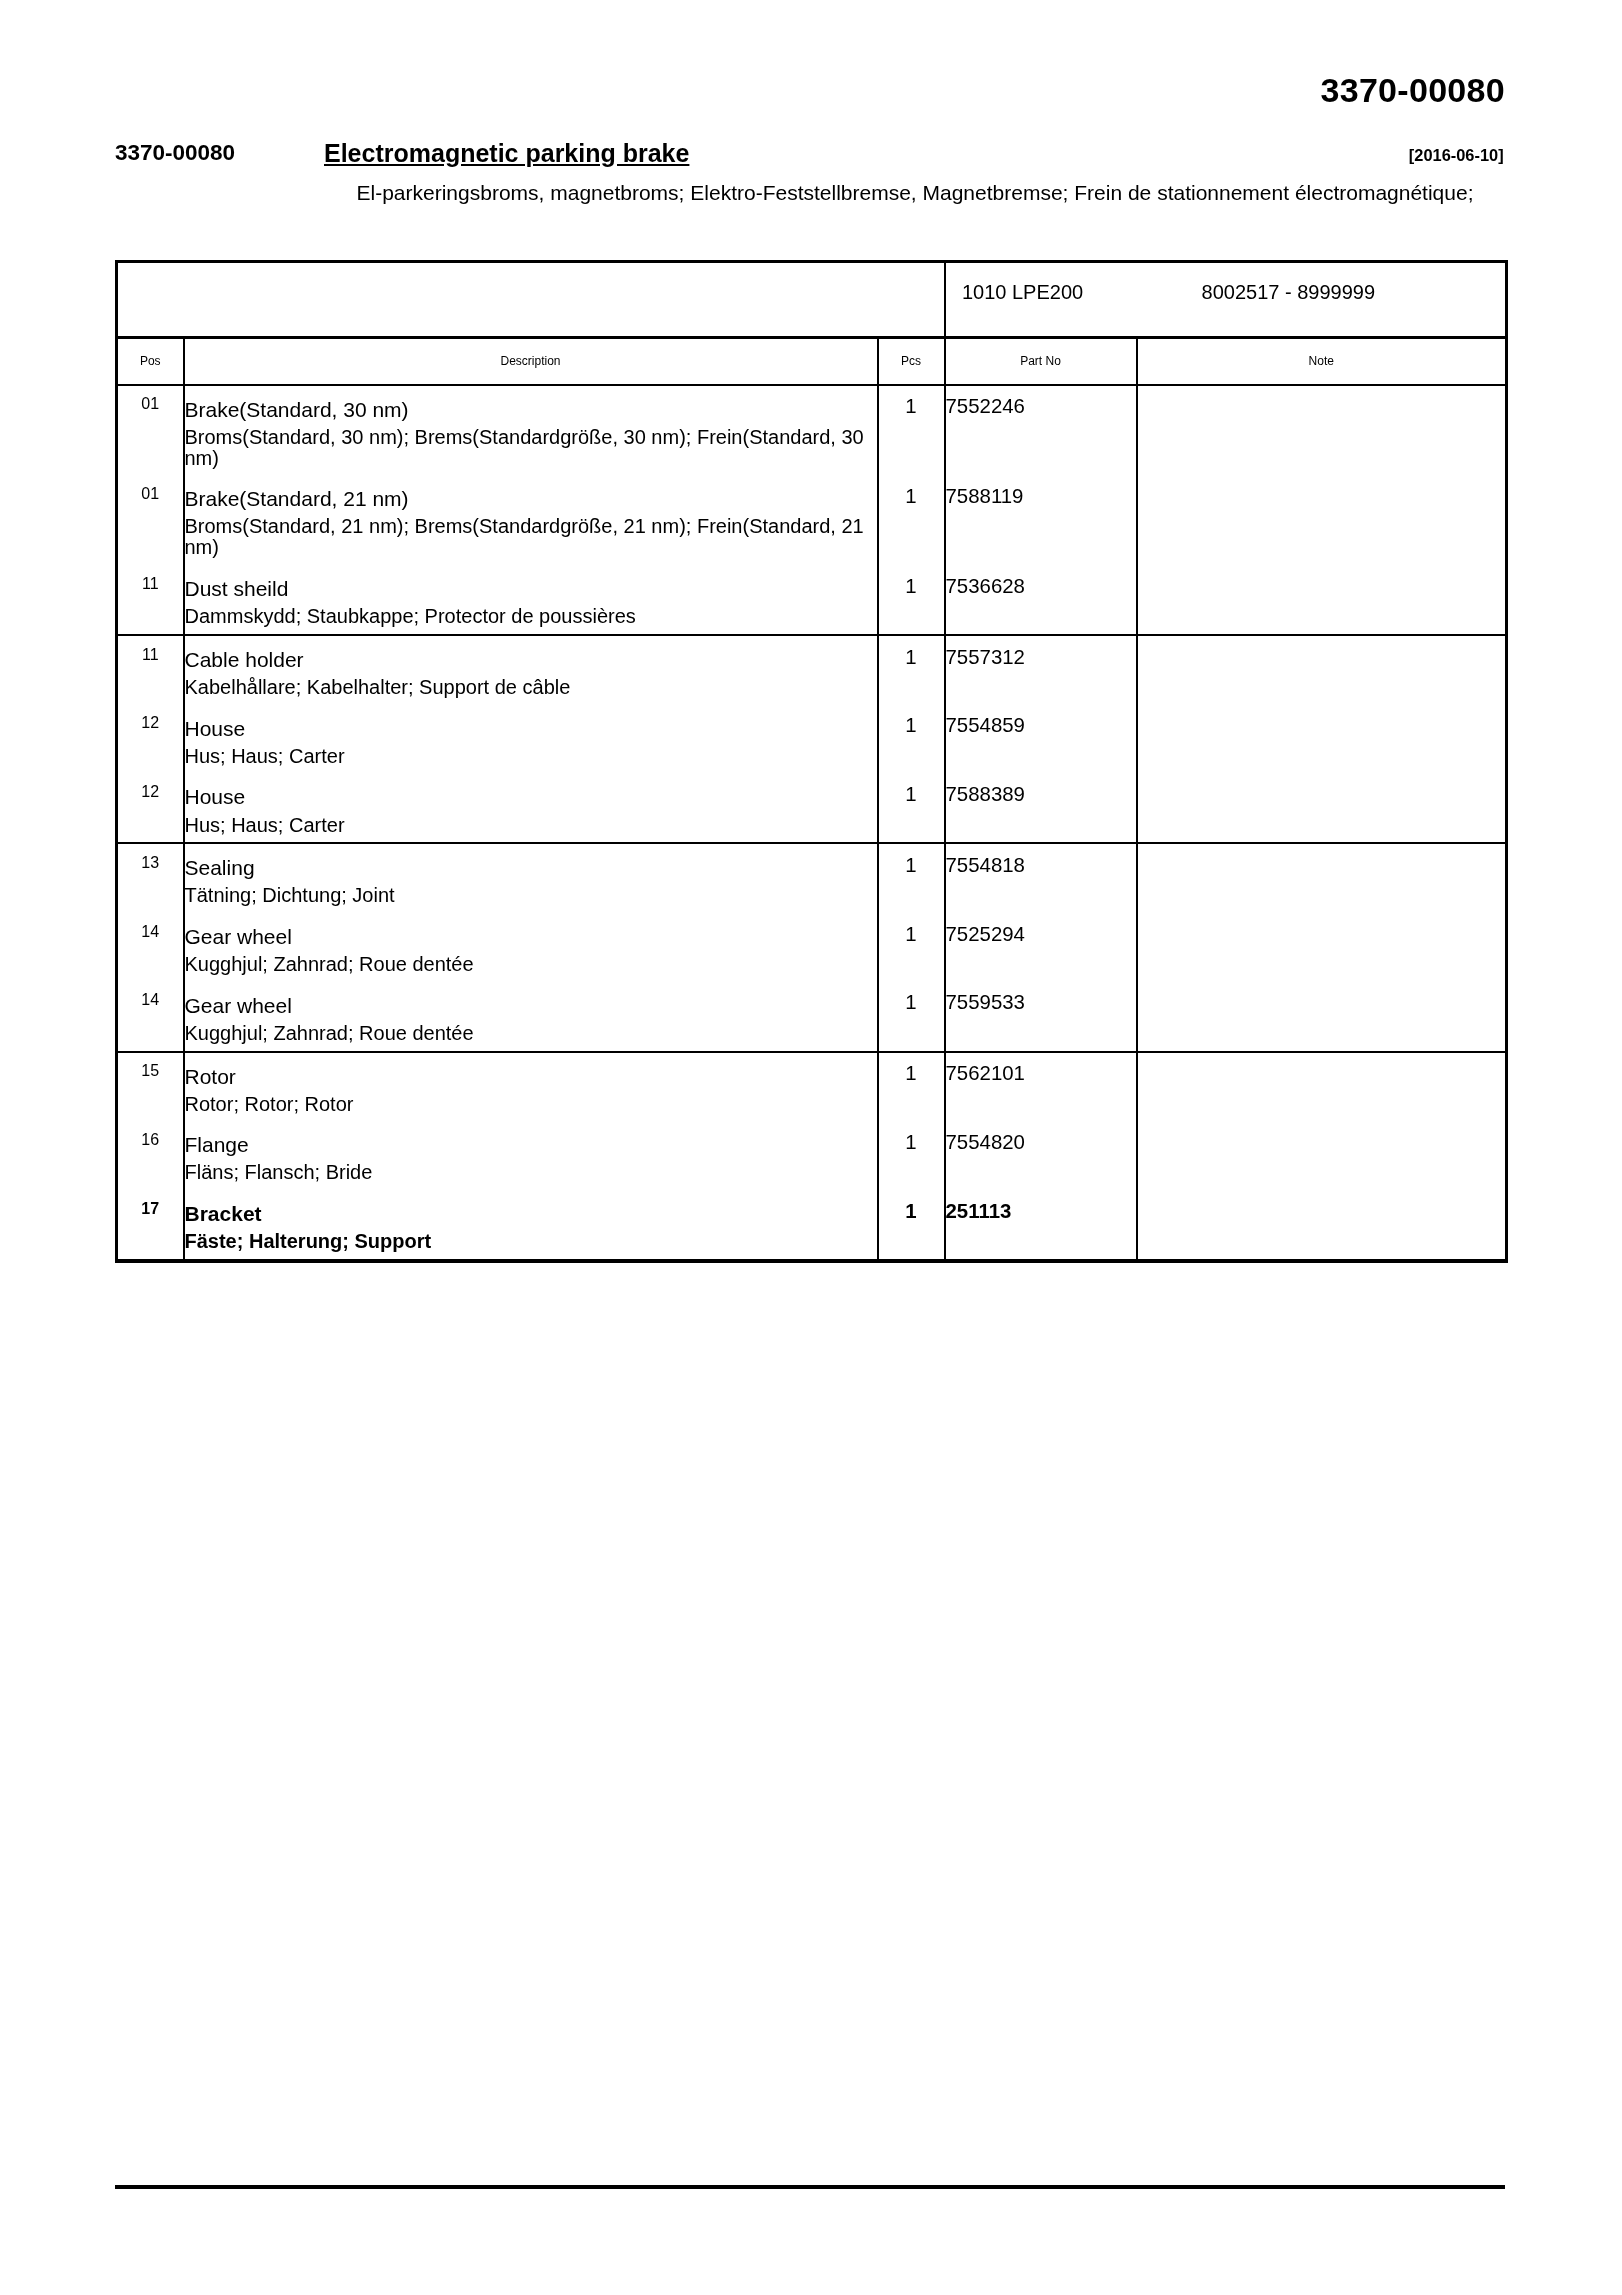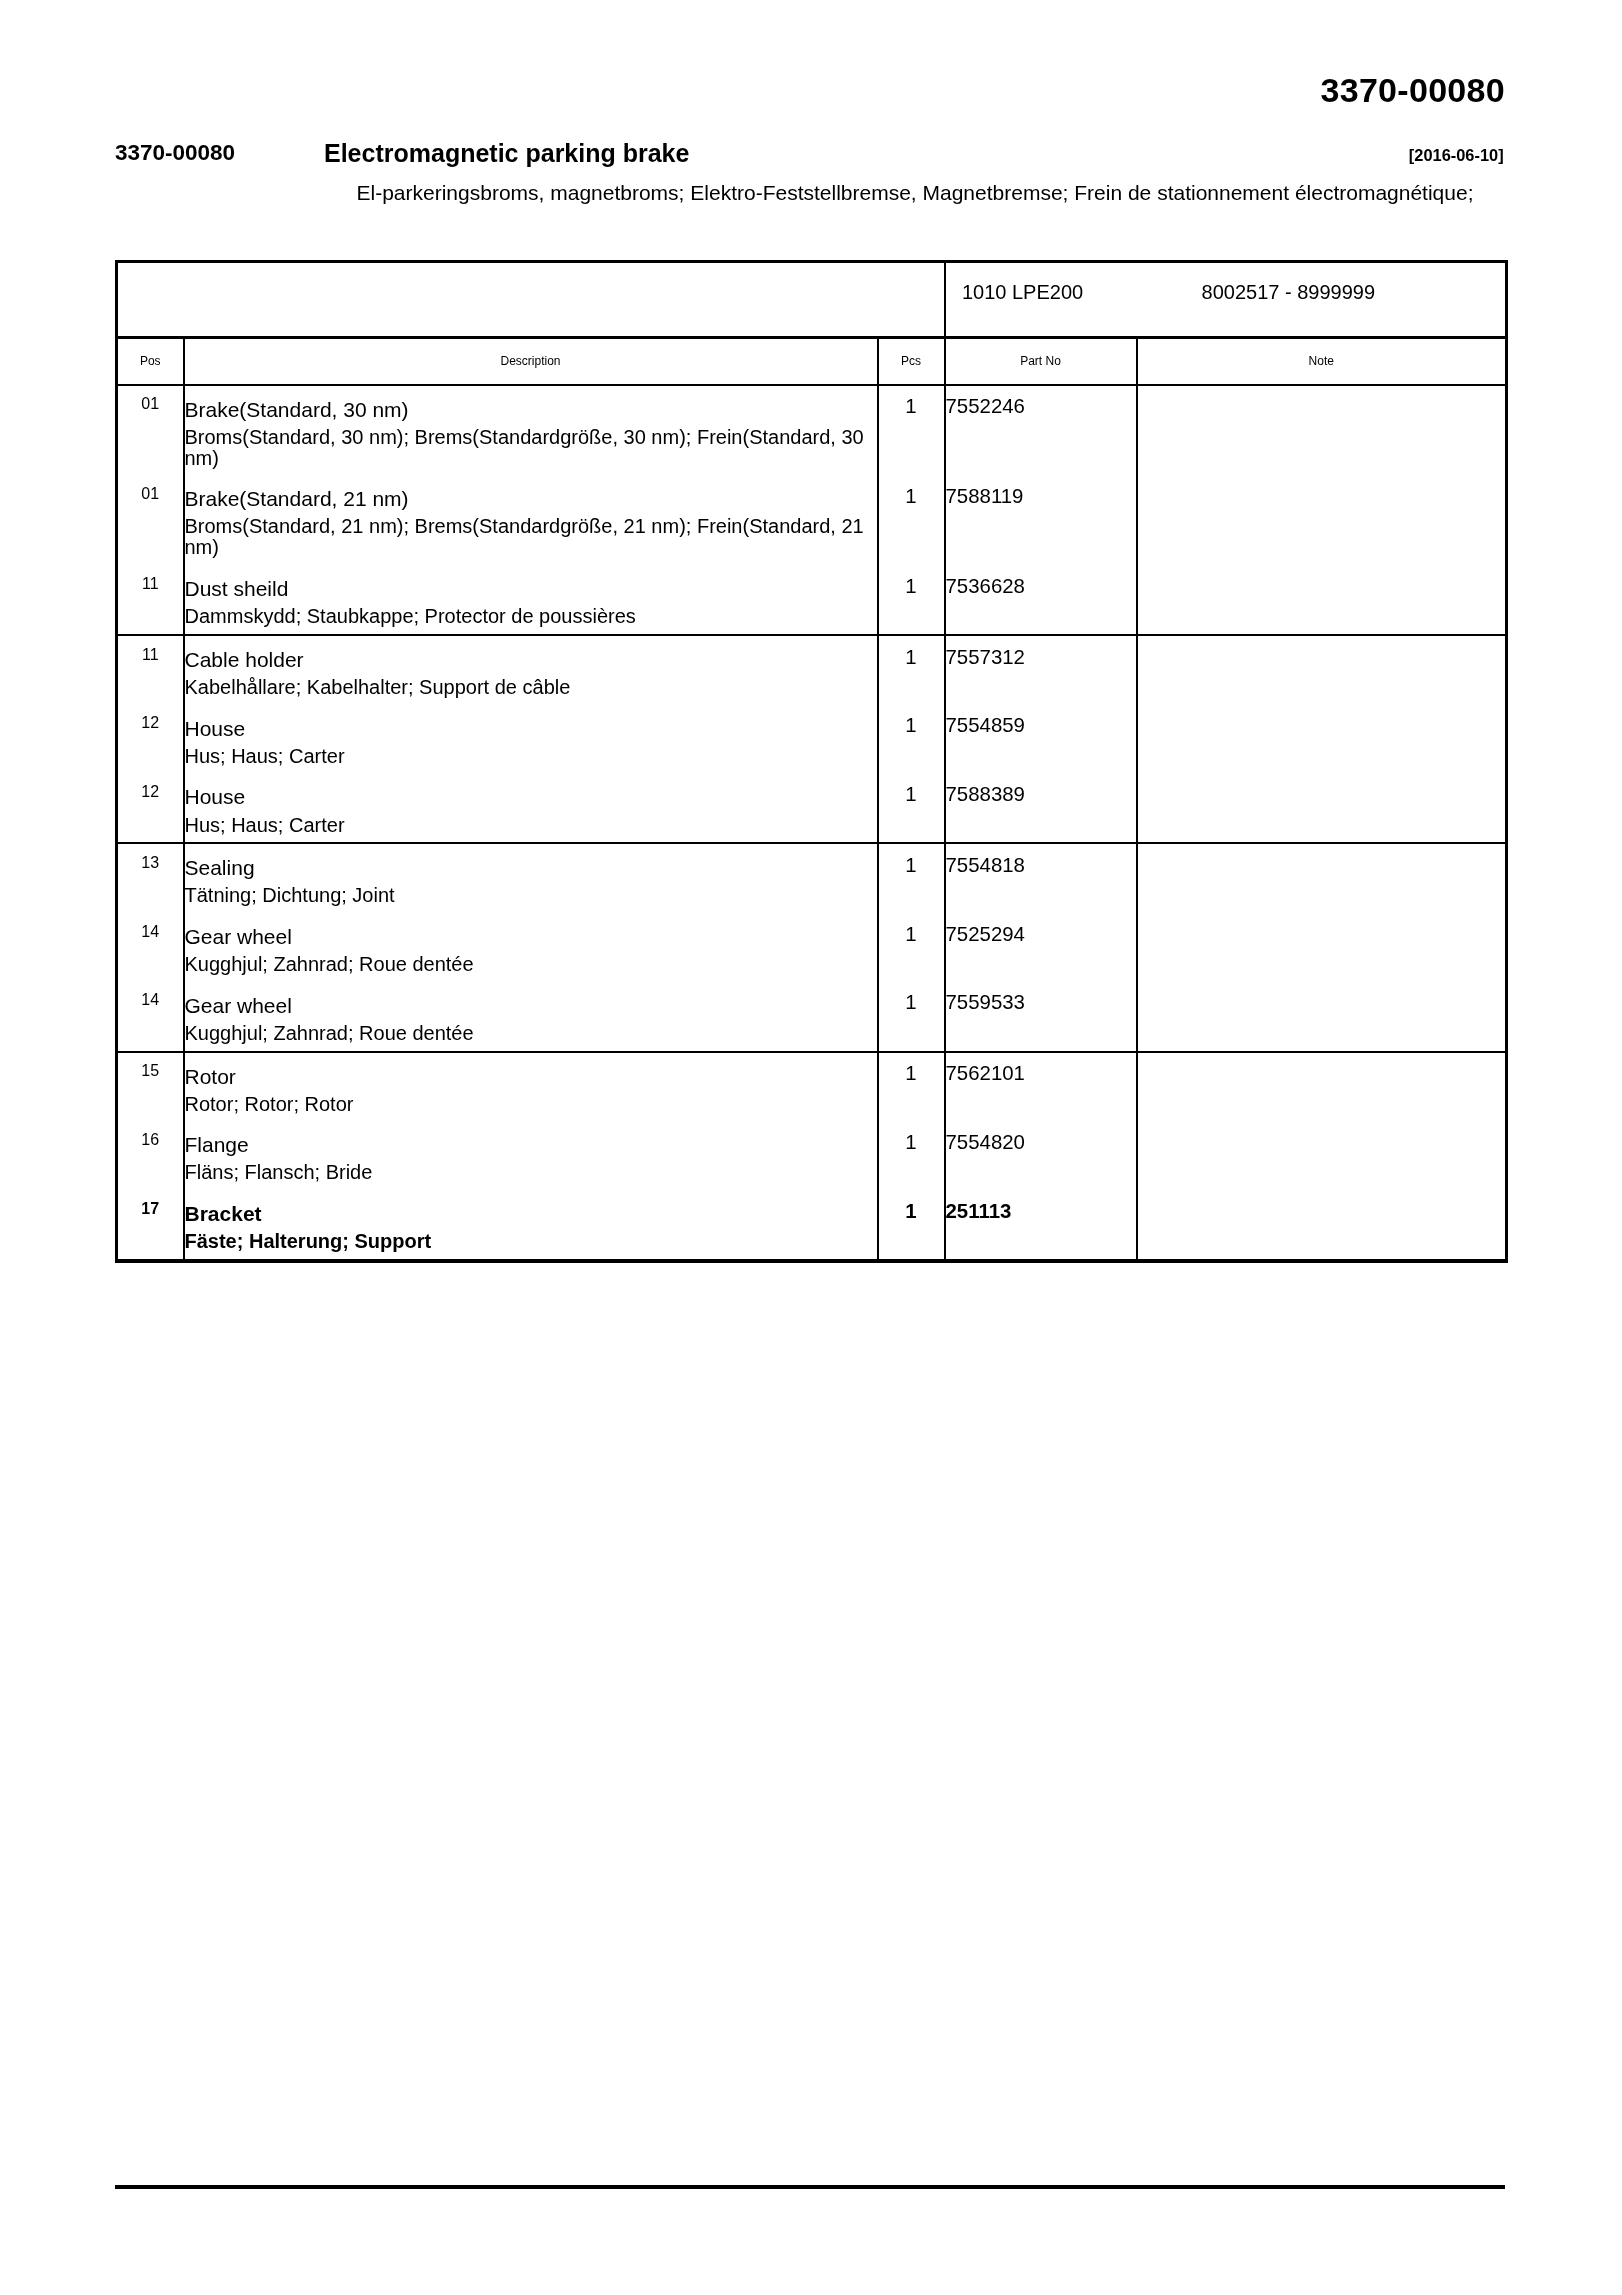--- a/index.html
+++ b/index.html
@@ -55,20 +55,21 @@
     font-weight: bold;
     white-space: nowrap;
   }
   .title-name {
     position: absolute;
     left: 209px;
     top: -1.4px;
     font-size: 25px;
     font-weight: bold;
     white-space: nowrap;
+    text-decoration: underline;
   }
   .title-date {
     position: absolute;
     right: 1.4px;
     top: 5.5px;
     font-size: 16.4px;
     font-weight: bold;
     white-space: nowrap;
   }
   .title-sub {

